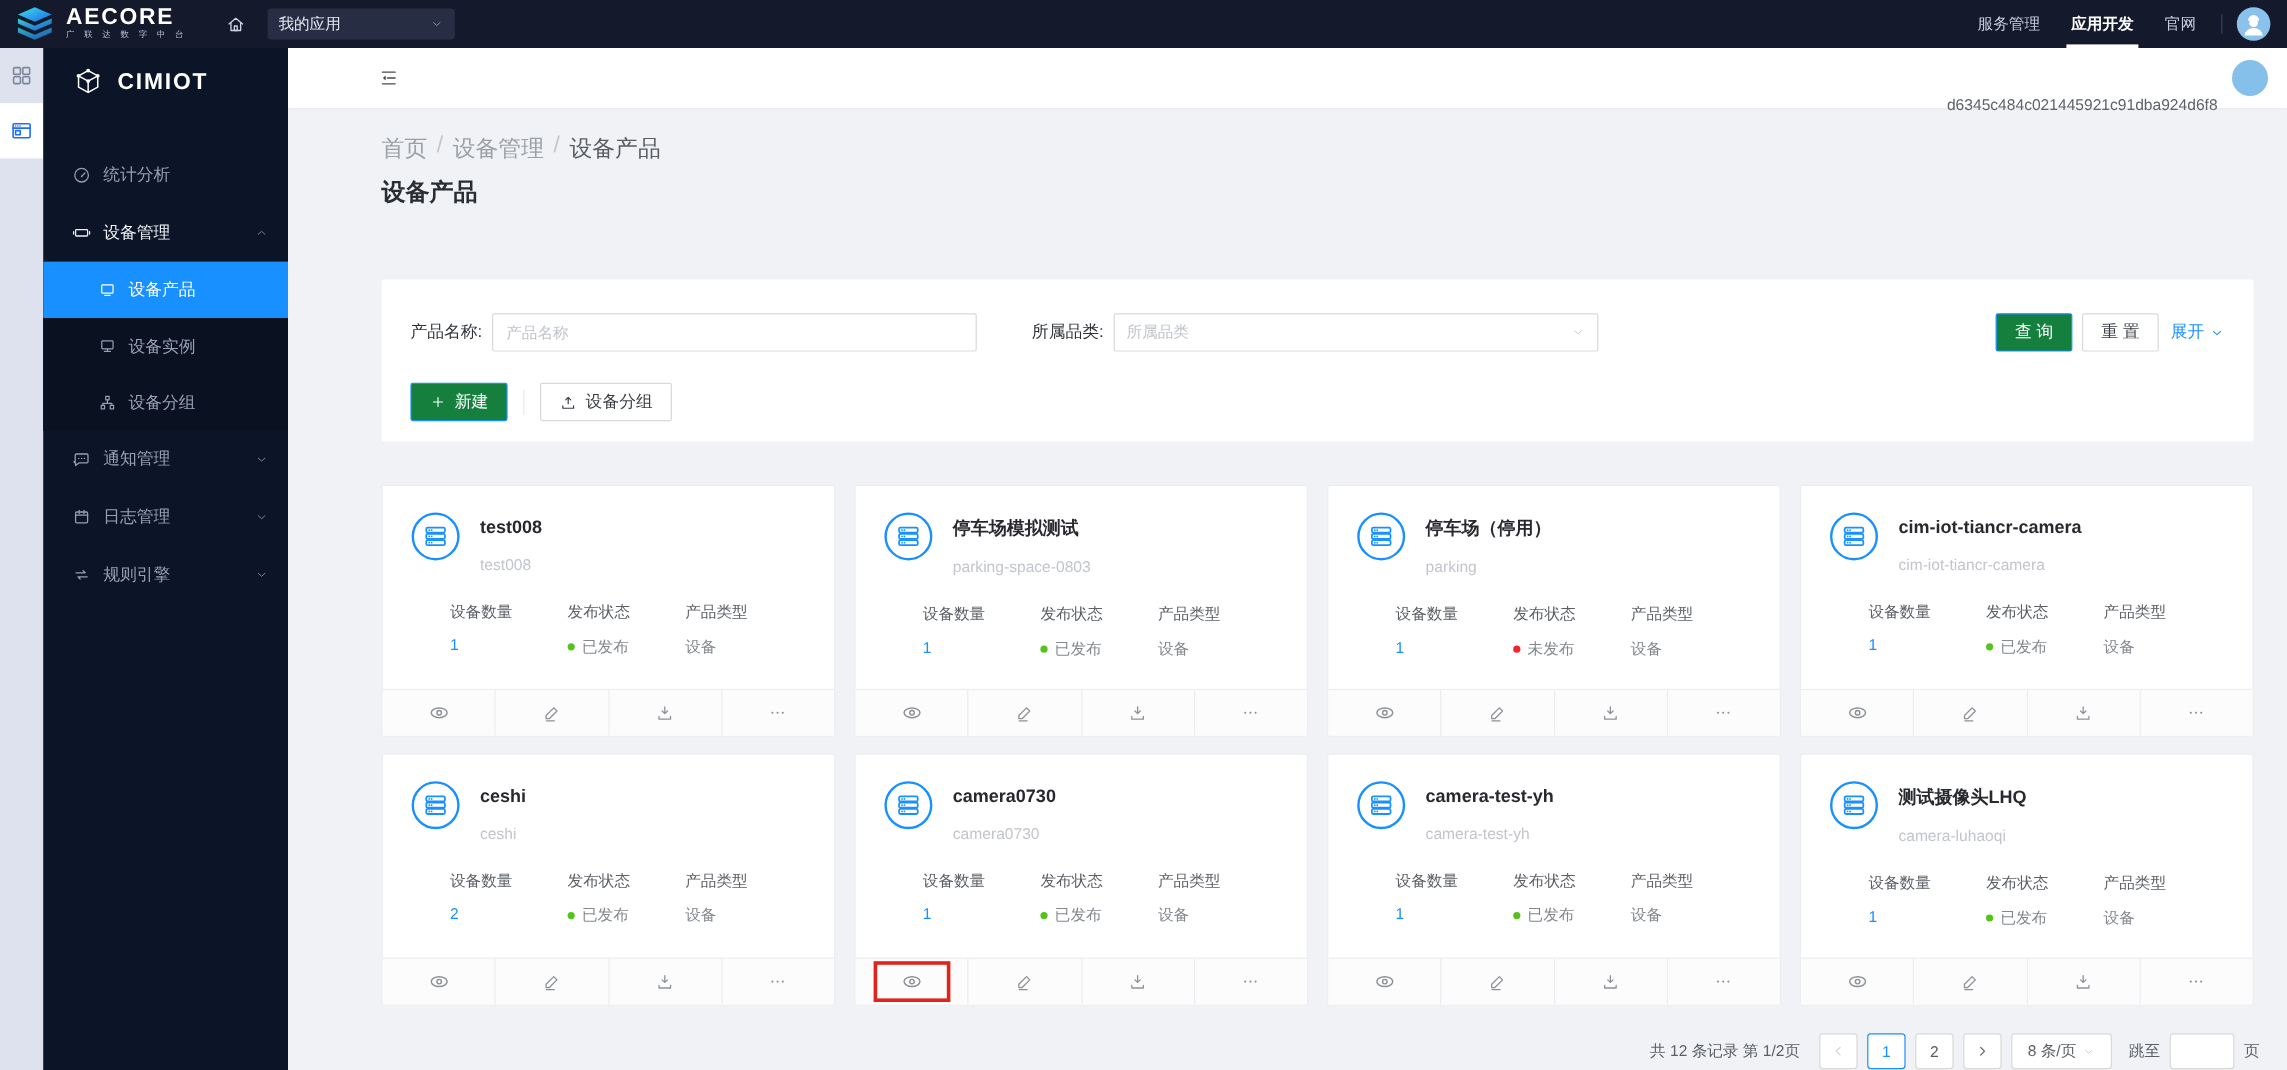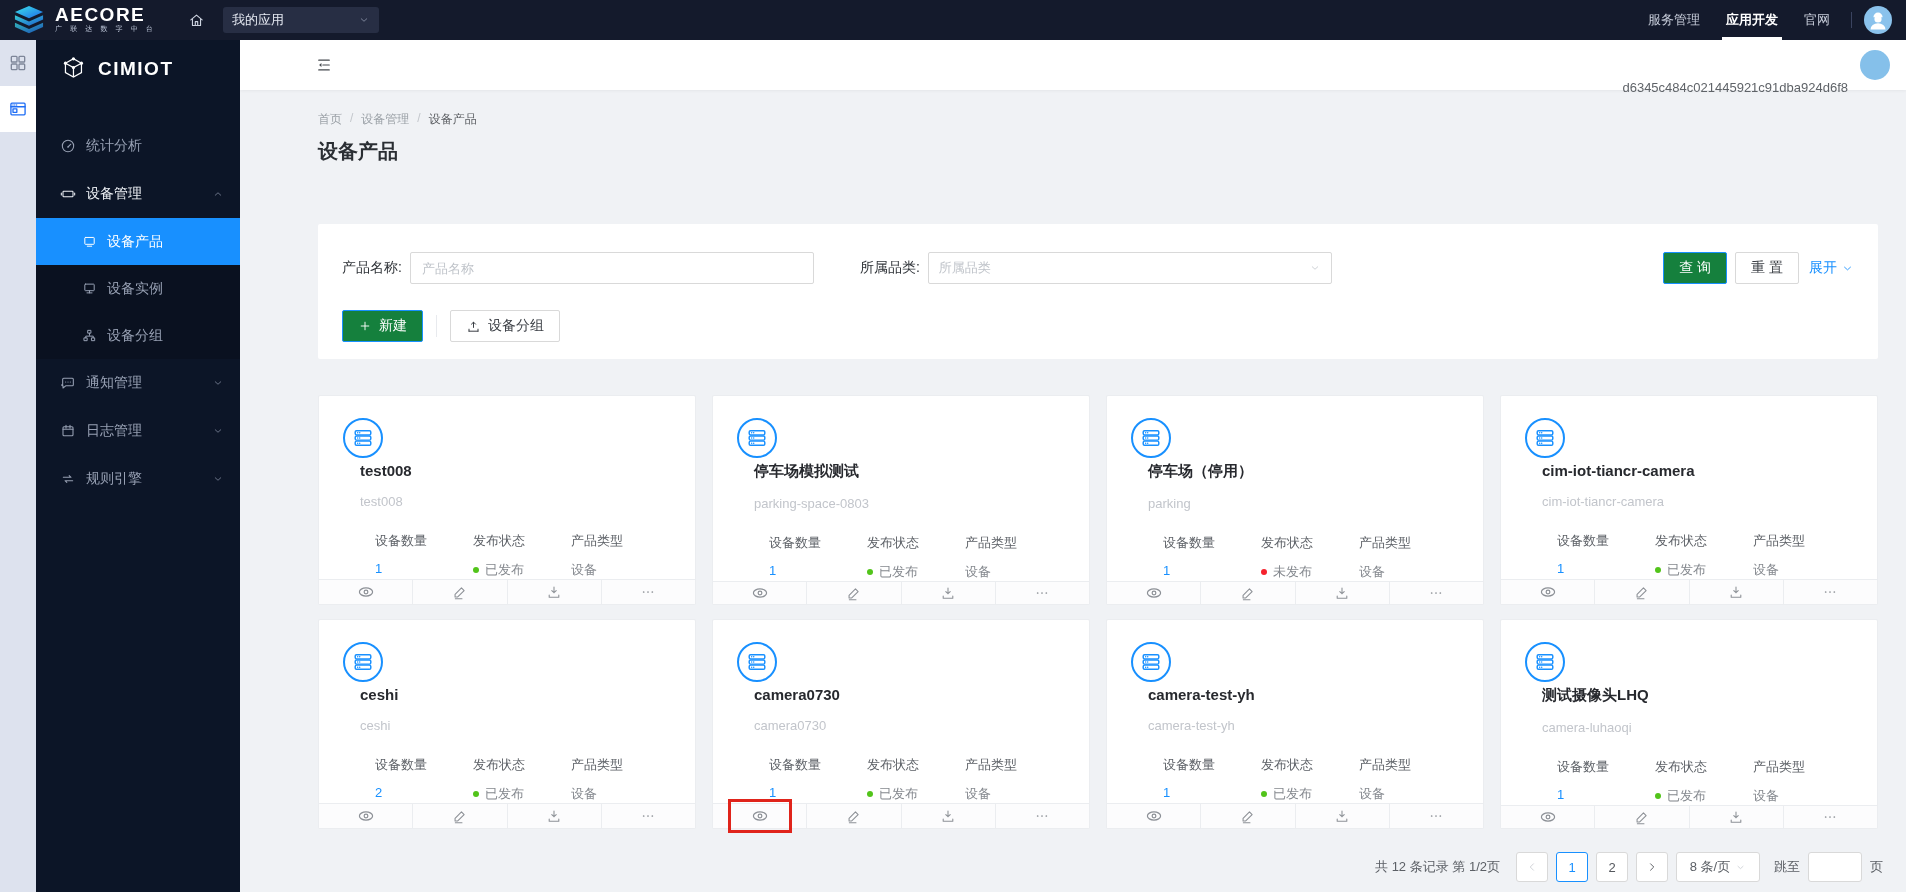--- a/index.html
+++ b/index.html
@@ -61,21 +61,21 @@
   
   .main { position:absolute; left:240px; top:40px; width:1666px; height:852px; }
   .main-header { height:50px; background:#fff; display:flex; align-items:center;
     justify-content:space-between; padding:0 16px 0 75px; box-shadow:0 1px 3px rgba(0,0,0,.05); }
   .collapse { color:#45494e; cursor:pointer; display:flex; }
   .header-right { display:flex; align-items:center; gap:12px; }
   .token { font-size:13px; color:#5f6368;margin-top:44px; }
   .mini-avatar { width:30px; height:30px; border-radius:50%; background:#85c0ea; cursor:pointer; }
 
   .content { padding:14px 22px 0 78px; }
-  .breadcrumb { display:flex; gap:8px; font-size:12px; margin-top:7px; }
+  .breadcrumb { display:flex; gap:8px; font-size:19px; margin-top:7px; }
   .bc-item { color:#9aa0a6; cursor:pointer; }
   .bc-item.last { color:#595c60; cursor:default; }
   .bc-sep { color:#c3c7cc; }
   .page-title { font-size:20px; font-weight:bold; color:#2a2e33; margin:10px 0 0; }
 
   .filter-panel { margin-top:59px; width:1560px; background:#fff; border-radius:2px;
     padding:28px 24px 17px; }
   .filter-row { display:flex; align-items:center; }
   .field { display:flex; align-items:center; }
   .field label { font-size:14px; color:#2f3338; margin-right:8px; white-space:nowrap; }
@@ -99,21 +99,21 @@
     gap:4px; margin-left:10px; cursor:pointer; }
   .action-row { margin-top:26px; display:flex; align-items:center; }
   .vdiv { width:1px; height:22px; background:#e8eaee; margin:0 13px; }
 
   
   .cards { margin-top:36px; width:1560px; display:grid;
     grid-template-columns:repeat(4,1fr); gap:14px 16px; }
   .card { background:#fff; border:1px solid #ebedf0; border-radius:2px; height:210px;
     display:flex; flex-direction:column; }
   .card-body { padding:22px 24px 0; flex:1; }
-  .card-head { display:flex;flex-direction:column; }
+  .card-head { display:flex; }
   .prod-icon { width:40px; height:40px; border-radius:50%; border:2px solid #1890ff;
     color:#1890ff; display:flex; align-items:center; justify-content:center; flex:none; }
   .head-text { margin-left:17px; min-width:0; }
   .prod-name { font-size:15px; font-weight:600; color:#27292e; margin-top:4px; white-space:nowrap; }
   .prod-code { font-size:13px; color:#c2c5cb; margin-top:15px; white-space:nowrap; }
   .stats { display:flex; margin:23px 0 0 32px; }
   .stat { width:98px; flex:none; }
   .stat-label { font-size:13px; color:#5c6066; }
   .stat-value { font-size:13px; color:#84888e; margin-top:11px; display:flex;
     align-items:center; gap:6px; }

